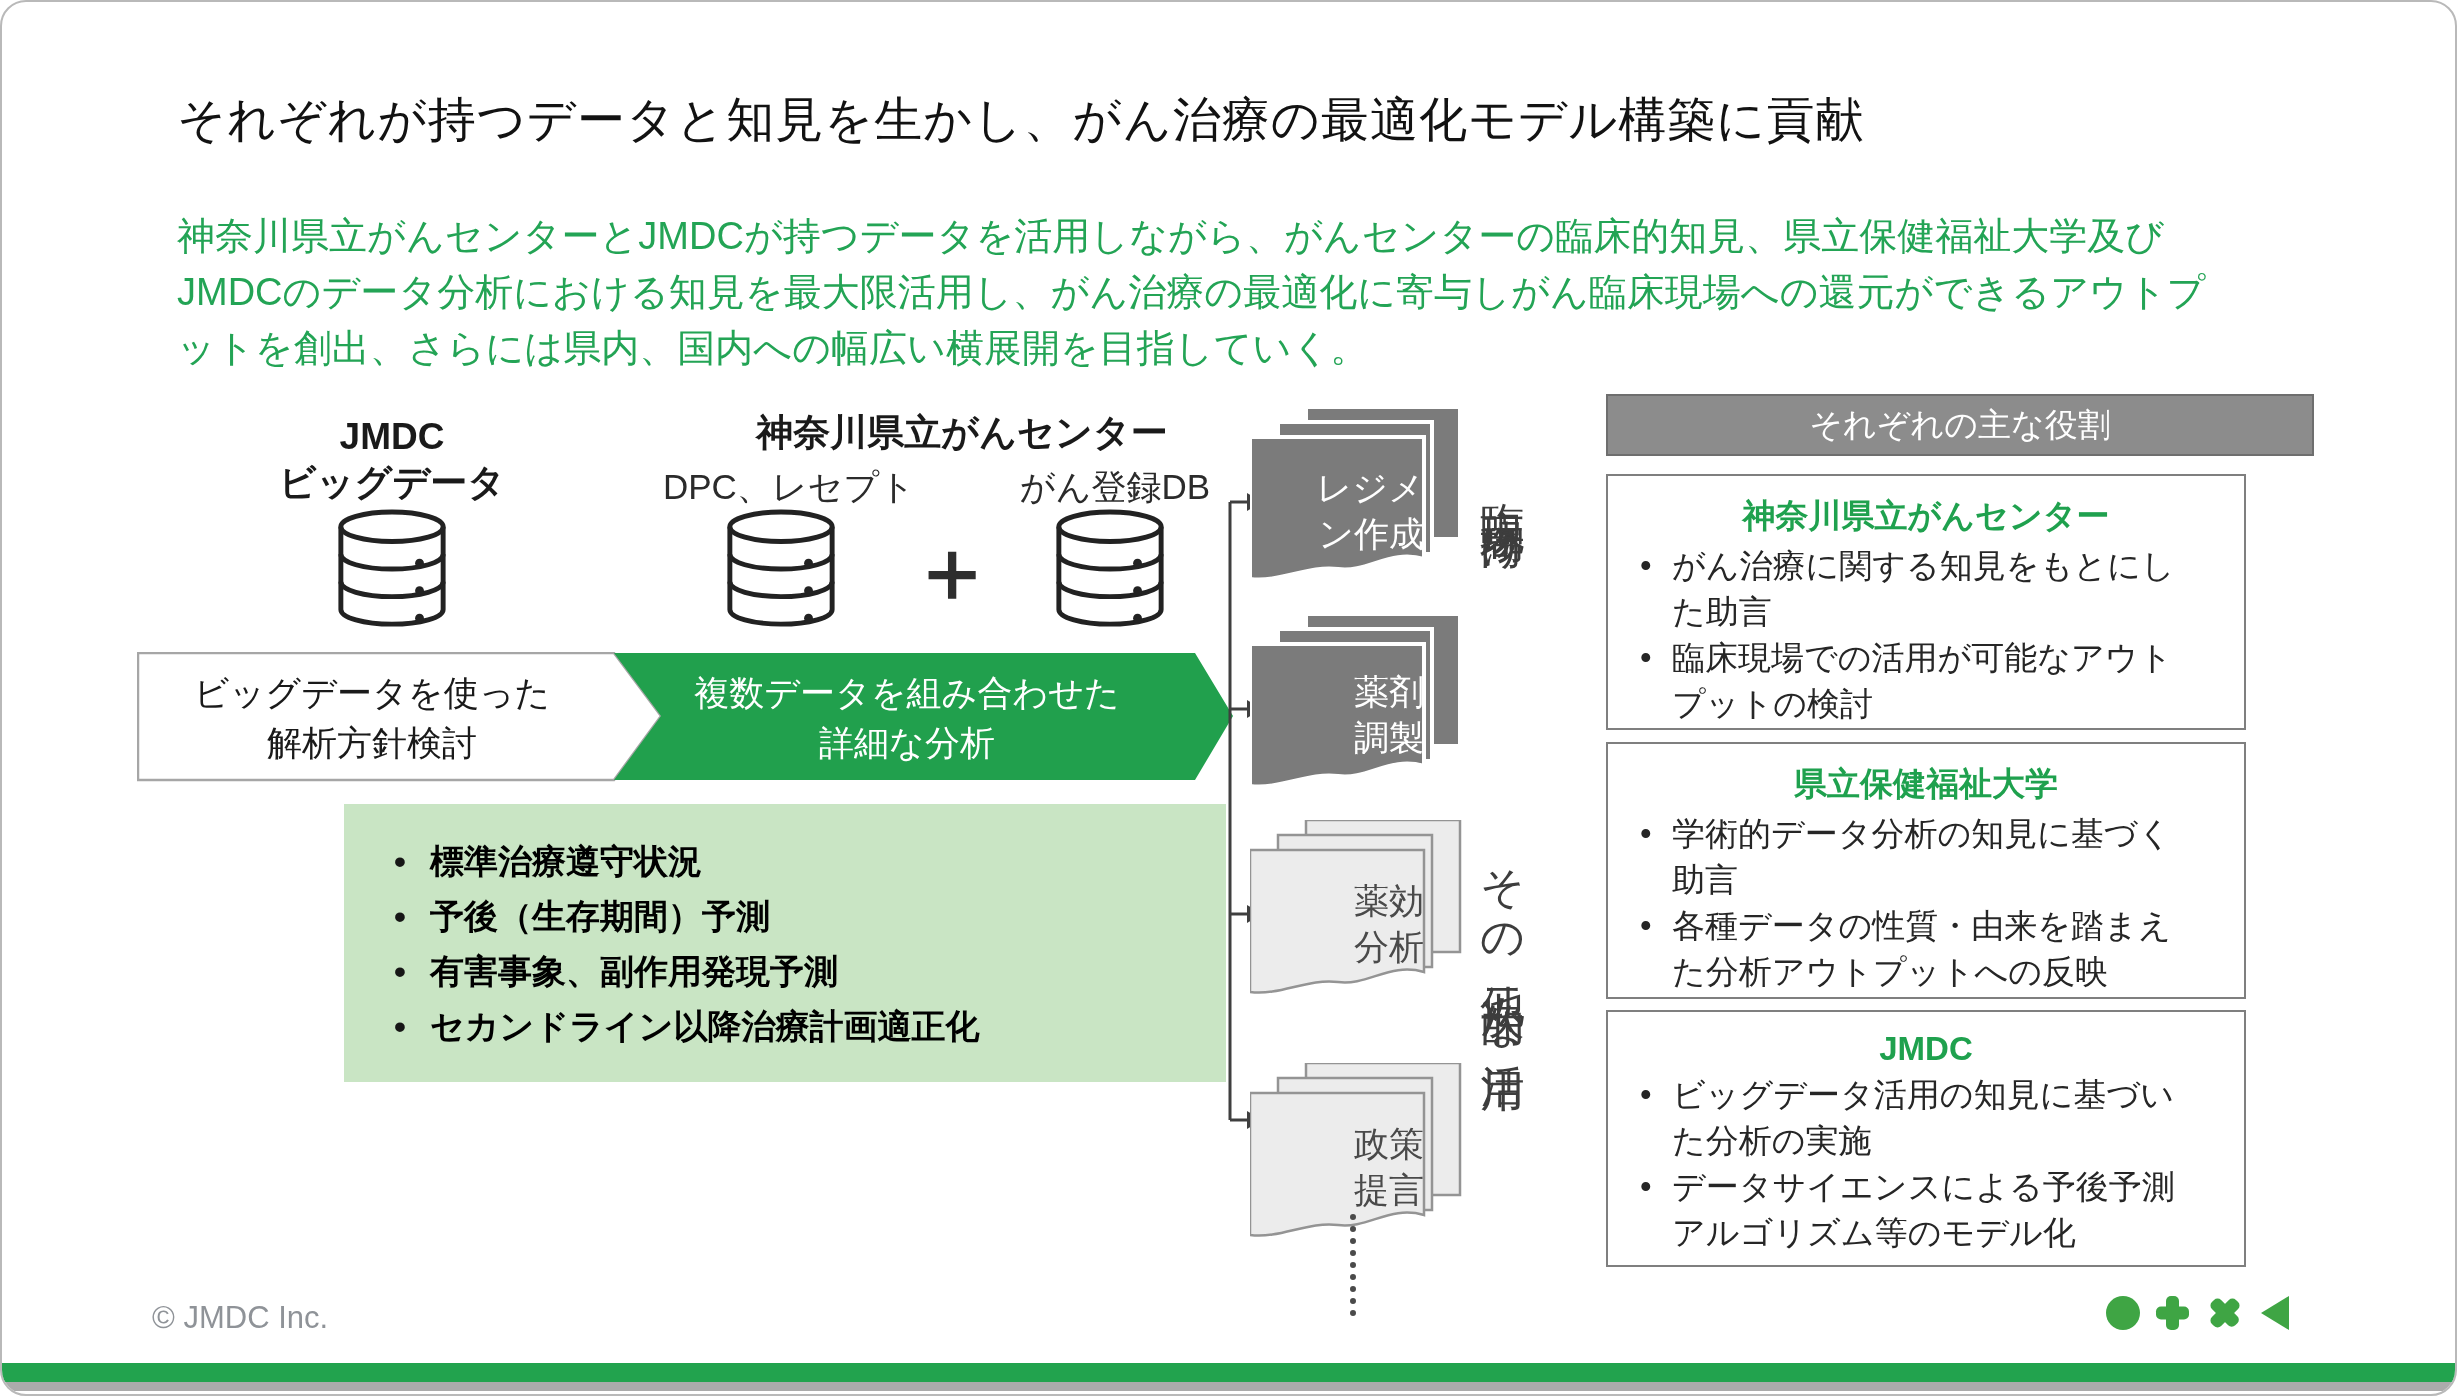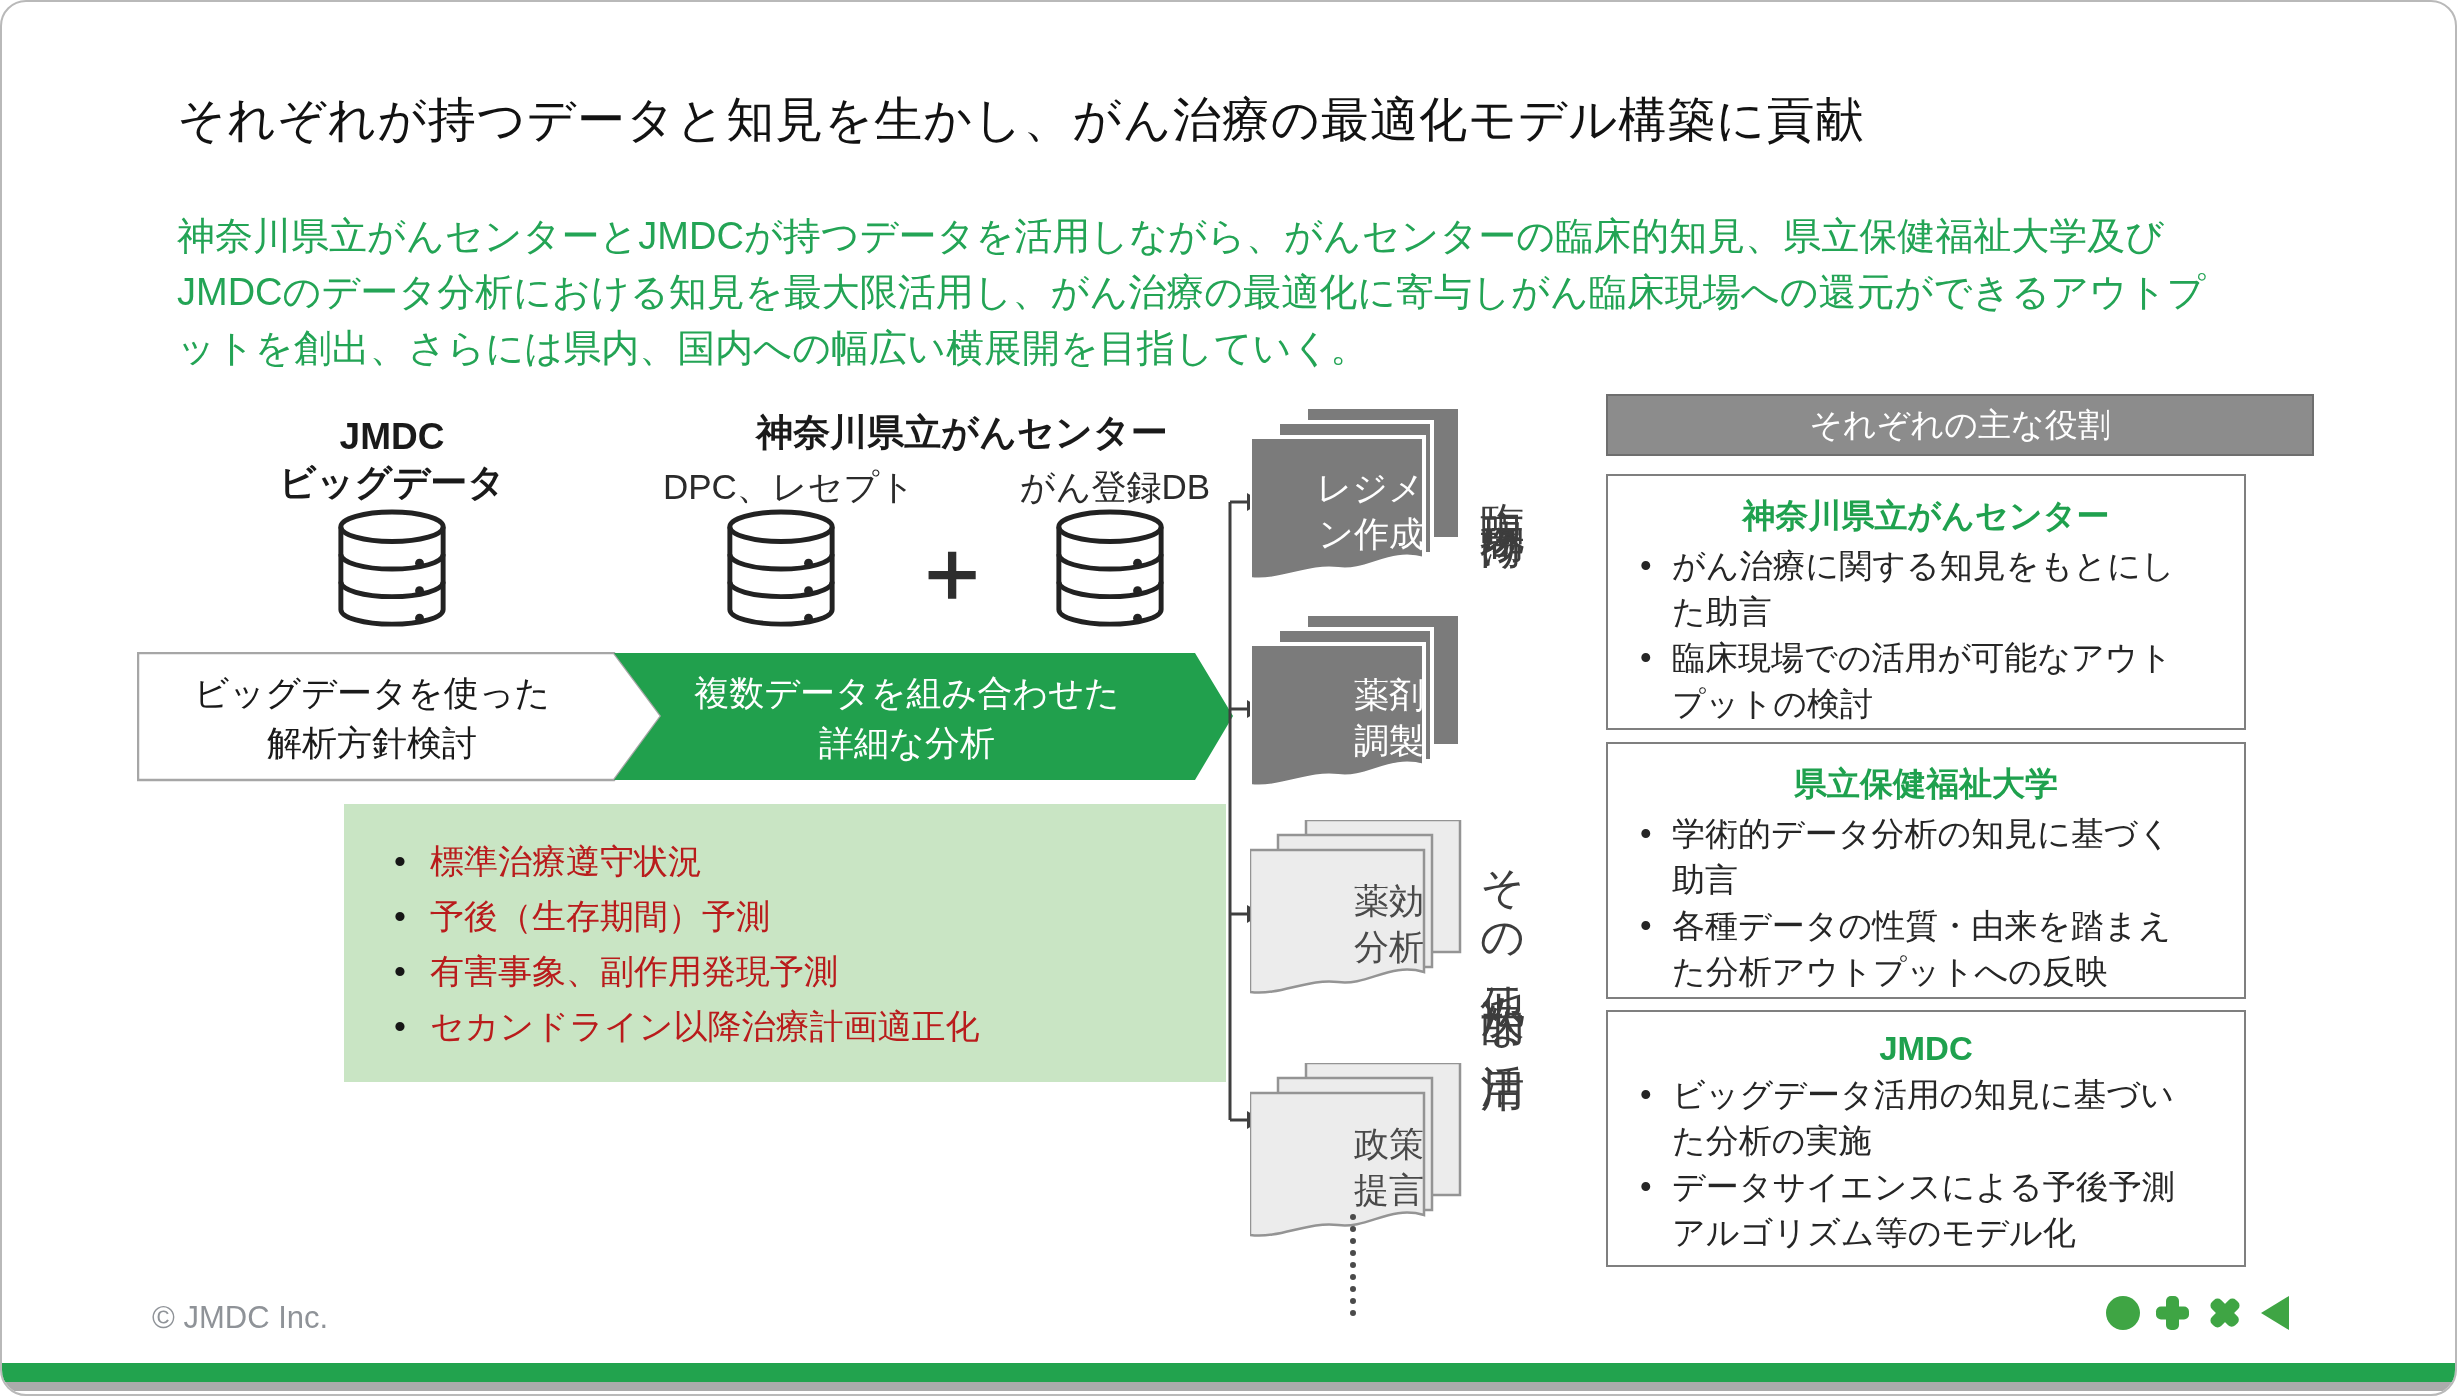--- a/index.html
+++ b/index.html
@@ -19,21 +19,21 @@
   .plus{left:905px;top:506px;width:90px;text-align:center;font-size:86px;line-height:124px;font-weight:bold;color:#2e2e2e;}
 
   .cyl{width:118px;height:130px;}
 
   .banner-text{position:absolute;text-align:center;font-size:35px;line-height:50px;}
   .banner-white-text{left:150px;top:666px;width:440px;color:#1a1a1a;}
   .banner-green-text{left:640px;top:666px;width:530px;color:#ffffff;}
 
   .green-box{left:342px;top:802px;width:882px;height:278px;background:#c9e5c4;}
   .green-box ul{margin:0;padding:30px 0 0 46px;list-style:none;}
-  .green-box li{position:relative;font-size:34px;line-height:55px;color:#b91c1c;padding-left:40px;}
+  .green-box li{position:relative;font-size:34px;line-height:55px;color:#000000;padding-left:40px;font-weight:bold;}
   .green-box li::before{content:"•";position:absolute;left:4px;color:#161616;}
 
   .stack{width:212px;height:182px;}
   .stack .pg-label{position:absolute;left:0;top:58px;width:174px;text-align:right;font-size:35px;line-height:46px;}
   .stack.dark .pg-label{color:#ffffff;}
   .stack.light .pg-label{color:#4a4a4a;}
 
   .vlabel{writing-mode:vertical-rl;font-size:44px;letter-spacing:6px;color:#3d3d3d;}
   .vlabel1{left:1472px;top:466px;}
   .vlabel2{left:1472px;top:836px;}
@@ -146,21 +146,21 @@
         <rect x="28" y="15" width="154" height="132"></rect>
         <path d="M0,30 H174 V152 C140,142 118,166 88,162 C58,158 30,176 0,172 Z"></path>
       </g>
     </svg>
     <div class="pg-label">
       <div>レジメ</div>
       <div>ン作成</div>
     </div>
   </div>
 
-  <div class="abs stack dark" style="left:1248px;top:612px;">
+  <div class="abs stack dark" style="left:1248px;top:612px;font-family:Liberation Mono, monospace;">
     <svg width="212" height="182" viewBox="0 0 212 182">
       <g fill="#7b7b7b" stroke="#ffffff" stroke-width="4">
         <rect x="56" y="0" width="154" height="132"></rect>
         <rect x="28" y="15" width="154" height="132"></rect>
         <path d="M0,30 H174 V152 C140,142 118,166 88,162 C58,158 30,176 0,172 Z"></path>
       </g>
     </svg>
     <div class="pg-label">
       <div>薬剤</div>
       <div>調製</div>

